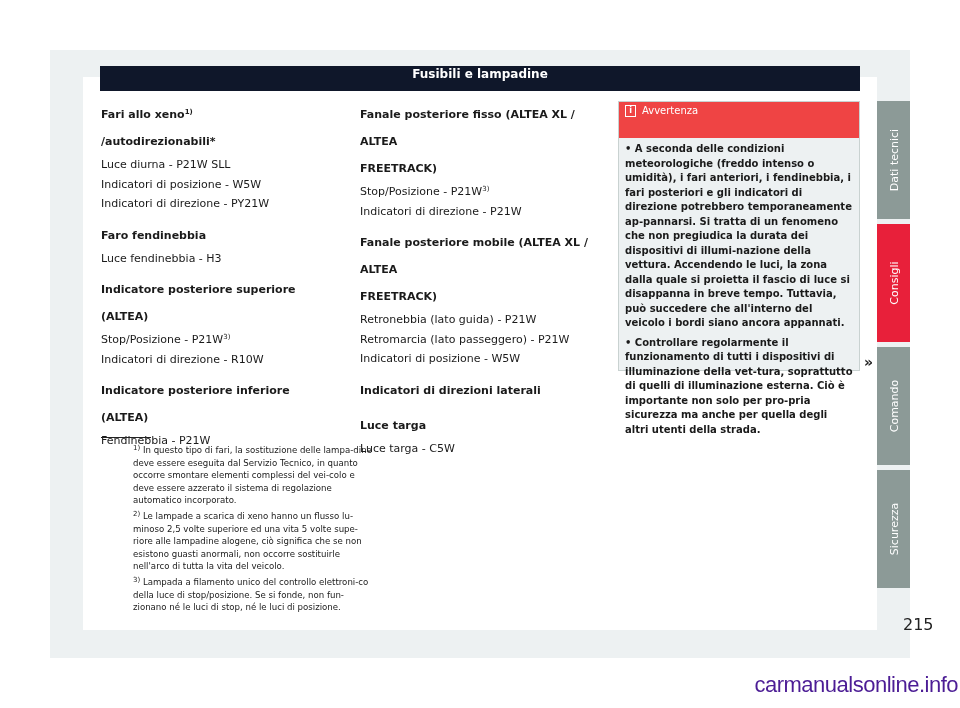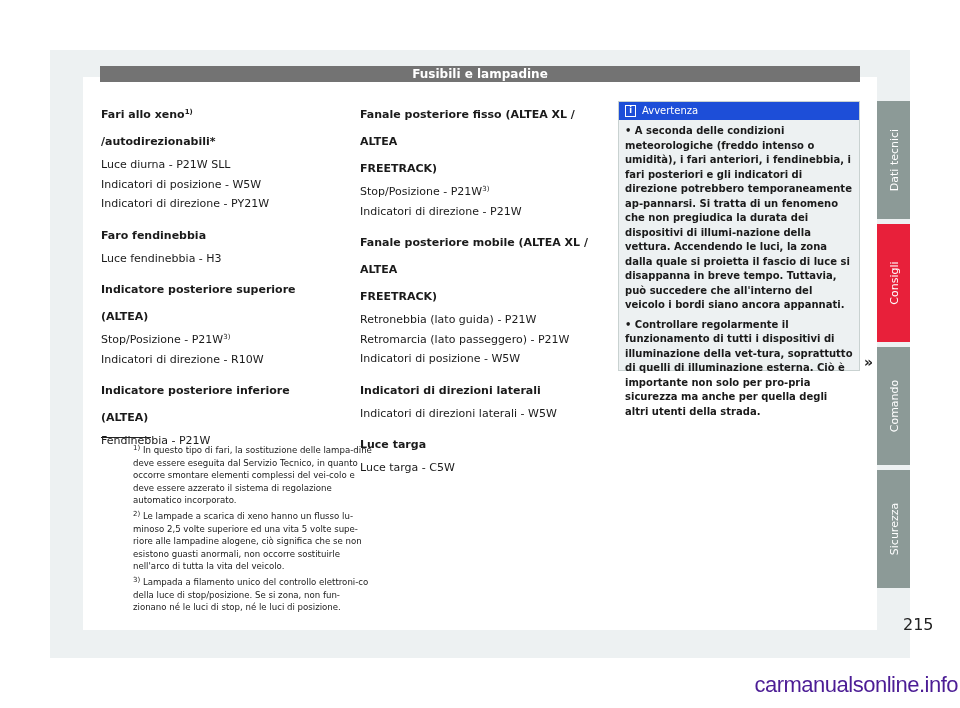--- a/index.html
+++ b/index.html
@@ -1,30 +1,30 @@
 <!DOCTYPE html>
 <html><head>
 <meta charset="utf-8">
 <style>
   html, body { margin:0; padding:0; }
   body { width:960px; height:708px; background:#ffffff; position:relative; overflow:hidden;
          font-family:"DejaVu Sans", sans-serif; color:#1a1a1a; }
   .frame { position:absolute; left:50px; top:50px; width:860px; height:608px; background:#edf1f2; }
   .white { position:absolute; left:83px; top:77px; width:794px; height:553px; background:#ffffff; }
-  .header { position:absolute; left:100px; top:66px; width:760px; height:16px; background:#737373;
+  .header { position:absolute; left:100px; top:66px; width:760px; height:25px; background:#0f172a;
             color:#fff; font-weight:bold; font-size:12px; line-height:16px; text-align:center; }
   .col { position:absolute; font-size:11px; line-height:19.5px; }
   .col1 { left:101px; top:101px; width:210px; }
   .col2 { left:360px; top:101px; width:240px; }
   .h { font-weight:bold; font-size:11px; line-height:27px; }
   .gap { height:8px; }
   sup { font-size:7px; vertical-align:top; position:relative; top:-2px; }
   .warn { position:absolute; left:618px; top:101px; width:240px; height:268px; background:#edf1f2;
           border:1px solid #c9d2d1; }
-  .warn-head { background:#1d4ed8; color:#fff; font-size:10px; height:18px; line-height:18px; padding-left:6px; }
+  .warn-head { background:#ef4444; color:#fff; font-size:10px; height:36px; line-height:18px; padding-left:6px; }
   .warn-head .ico { display:inline-block; width:9px; height:10px; border:1px solid #fff; font-size:8px;
                     line-height:10px; text-align:center; font-weight:bold; margin-right:6px; vertical-align:middle; }
   .warn-body { padding:4px 6px 0 6px; font-size:10px; line-height:14.5px; font-weight:bold; color:#1a1a1a; }
   .warn-body p { margin:0 0 5px 0; }
   .cont { position:absolute; left:864px; top:354px; font-size:14px; font-weight:bold; color:#222; }
   .fnrule { position:absolute; left:101px; top:437px; width:50px; height:1px; background:#222; }
   .fn { position:absolute; left:101px; top:444px; width:240px; font-size:8.6px; line-height:12.6px;margin-left:32px; }
   .fn p { margin:0 0 3px 0; }
   .tab { position:absolute; left:877px; width:33px; color:#fff; font-size:11px; }
   .tab span { position:absolute; left:50%; top:50%; transform:translate(-50%,-50%) rotate(-90deg); white-space:nowrap; }
@@ -60,42 +60,41 @@
   <div class="h"><span>Fanale posteriore fisso (ALTEA XL / ALTEA</span><br><span>FREETRACK)</span></div>
   <div><span>Stop/Posizione - P21W</span><sup>3)</sup></div>
   <div>Indicatori di direzione - P21W</div>
   <div class="gap"></div>
   <div class="h"><span>Fanale posteriore mobile (ALTEA XL / ALTEA</span><br><span>FREETRACK)</span></div>
   <div>Retronebbia (lato guida) - P21W</div>
   <div>Retromarcia (lato passeggero) - P21W</div>
   <div>Indicatori di posizione - W5W</div>
   <div class="gap"></div>
   <div class="h">Indicatori di direzioni laterali</div>
-  <div>Indicatori di direzioni laterali - W5W</div>
   <div class="gap"></div>
   <div class="h">Luce targa</div>
   <div>Luce targa - C5W</div>
 </div>
 
 <div class="warn">
   <div class="warn-head">
     <span class="ico">i</span><span>Avvertenza</span>
   </div>
   <div class="warn-body">
     <p>• A seconda delle condizioni meteorologiche (freddo intenso o umidità), i fari anteriori, i fendinebbia, i fari posteriori e gli indicatori di direzione potrebbero temporaneamente ap-pannarsi. Si tratta di un fenomeno che non pregiudica la durata dei dispositivi di illumi-nazione della vettura. Accendendo le luci, la zona dalla quale si proietta il fascio di luce si disappanna in breve tempo. Tuttavia, può succedere che all'interno del veicolo i bordi siano ancora appannati.</p>
     <p>• Controllare regolarmente il funzionamento di tutti i dispositivi di illuminazione della vet-tura, soprattutto di quelli di illuminazione esterna. Ciò è importante non solo per pro-pria sicurezza ma anche per quella degli altri utenti della strada.</p>
   </div>
 </div>
 <div class="cont">»</div>
 
 <div class="fnrule"></div>
 <div class="fn">
   <p><sup>1)</sup> <span>In questo tipo di fari, la sostituzione delle lampa-dine deve essere eseguita dal Servizio Tecnico, in quanto occorre smontare elementi complessi del vei-colo e deve essere azzerato il sistema di regolazione automatico incorporato.</span></p>
   <p><sup>2)</sup> <span>Le lampade a scarica di xeno hanno un flusso lu-minoso 2,5 volte superiore ed una vita 5 volte supe-riore alle lampadine alogene, ciò significa che se non esistono guasti anormali, non occorre sostituirle nell'arco di tutta la vita del veicolo.</span></p>
-  <p><sup>3)</sup> <span>Lampada a filamento unico del controllo elettroni-co della luce di stop/posizione. Se si zona, non fun-zionano né le luci di stop, né le luci di posizione.</span></p>
+  <p><sup>3)</sup> <span>Lampada a filamento unico del controllo elettroni-co della luce di stop/posizione. Se si fonde, non fun-zionano né le luci di stop, né le luci di posizione.</span></p>
 </div>
 
 <div class="tab" style="top:101px;height:118px;background:#8c9a97;">
     <span>Dati tecnici</span>
   </div>
 <div class="tab" style="top:224px;height:118px;background:#e8203a;">
     <span>Consigli</span>
   </div>
 <div class="tab" style="top:347px;height:118px;background:#8c9a97;">
     <span>Comando</span>

